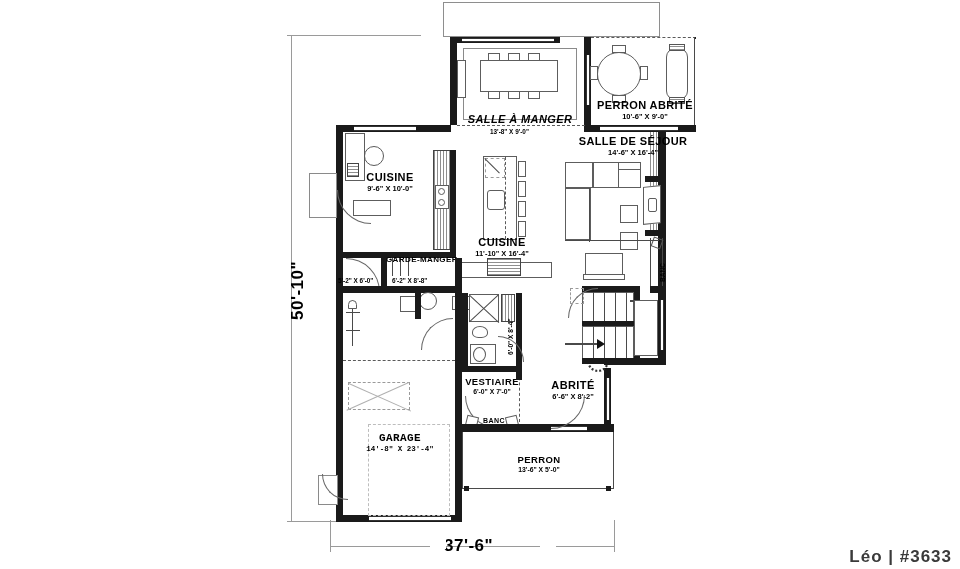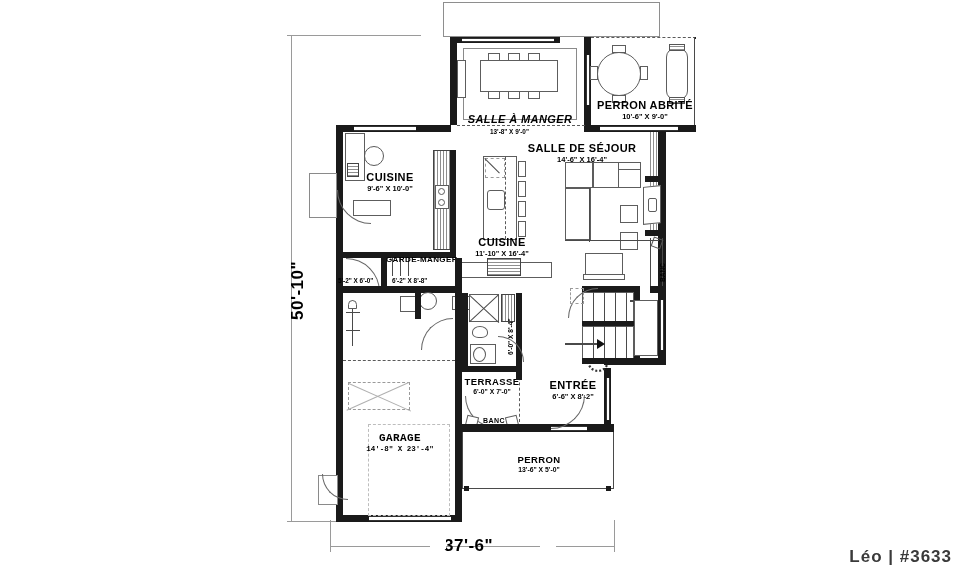--- a/index.html
+++ b/index.html
@@ -201,21 +201,21 @@
     <div class="box" style="left:640px; top:66px; width:8px; height:14px;"></div>
     <div class="box" style="left:666px; top:48px; width:22px; height:52px; border-radius:9px;"></div>
     <div class="stripeh" style="left:669px; top:44px; width:16px; height:7px; border:1px solid #555;"></div>
     <div class="stripeh" style="left:669px; top:97px; width:16px; height:7px; border:1px solid #555;"></div>
   </div>
   <div class="rlabel s13" style="left:595px; top:100px; width:100px;text-align:center;">
     <span class="nm">PERRON ABRITÉ</span>
     <span class="dim">10'-6" X 9'-0"</span>
   </div>
 
-  <div class="rlabel s13" style="left:527px; top:136px; width:110px;margin-top:7px;">
+  <div class="rlabel s13" style="left:578px; top:136px; width:110px;">
     <span class="nm">SALLE DE SÉJOUR</span>
     <span class="dim">14'-6" X 16'-4"</span>
   </div>
   <div>
     <div class="box" style="left:565px; top:162px; width:76px; height:26px;"></div>
     <div class="box" style="left:565px; top:162px; width:76px; height:8px;"></div>
     <div class="box" style="left:565px; top:162px; width:28px; height:26px;"></div>
     <div class="box" style="left:593px; top:162px; width:26px; height:26px;"></div>
     <div class="box" style="left:565px; top:188px; width:26px; height:52px;"></div>
     <div class="thinline" style="left:565px;top:240px;width:26px;height:1px;"></div>
@@ -307,37 +307,37 @@
   <div class="stripev" style="left:501px; top:294px; width:14px; height:28px; border:1px solid #444;"></div>
   <div class="box" style="left:472px; top:326px; width:16px; height:12px; border-radius:50% 50% 40% 40%;"></div>
   <div class="box" style="left:470px; top:344px; width:26px; height:20px;"></div>
   <div class="doorarc" style="left:473px; top:347px; width:13px; height:15px; border-radius:50%;"></div>
   <div class="vlabel" style="left:507px; top:355px;">6'-0" X 8'-4"</div>
   <div class="doorarc" style="left:498px; top:336px; width:26px; height:26px; border-color:#666;
               border-radius:0 100% 0 0; border-bottom:none; border-left:none;"></div>
 
   <div class="wall" style="left:462px; top:366px; width:60px; height:6px;"></div>
   <div class="rlabel s11" style="left:460px; top:377px; width:64px;">
-    <span class="nm">TERRASSE</span>
+    <span class="nm">VESTIAIRE</span>
     <span class="dim">6'-0" X 7'-0"</span>
   </div>
   <div class="doorarc" style="left:465px; top:396px; width:32px; height:32px; border-color:#666;
               border-radius:0 0 0 100%; border-top:none; border-right:none;"></div>
   <div class="dashv" style="left:519px; top:372px; height:50px;"></div>
   <div class="wall" style="left:516px; top:366px; width:6px; height:14px;"></div>
 
   <div class="wall" style="left:462px; top:424px; width:60px; height:7px;"></div>
   <div class="box" style="left:466px; top:416px; width:12px; height:11px; transform:rotate(14deg);"></div>
   <div class="box" style="left:506px; top:416px; width:12px; height:11px; transform:rotate(-14deg);"></div>
   <div class="rlabel" style="left:479px; top:417px; width:30px; font-size:7px; font-weight:bold;">
     <span class="nm" style="font-size:7px;">BANC</span>
   </div>
 
   <div class="rlabel s13" style="left:532px; top:380px; width:82px;">
-    <span class="nm">ENTRÉE</span>
+    <span class="nm">ABRITÉ</span>
     <span class="dim">6'-6" X 8'-2"</span>
   </div>
   <div class="wall" style="left:604px; top:368px; width:7px; height:62px;"></div>
   <div class="winv" style="left:606px; top:378px; width:4px; height:42px;"></div>
   <div class="wall" style="left:462px; top:424px; width:152px; height:8px;"></div>
   <div class="winh" style="left:551px; top:426px; width:36px; height:5px;"></div>
   <div class="doorarc" style="left:551px; top:395px; width:34px; height:34px; border-color:#666;
               border-radius:0 0 100% 0; border-top:none; border-left:none;"></div>
   <div class="doorarc" style="left:587px; top:350px; width:22px; height:22px; border-radius:50%;
               border-style:dotted; border-color:#333; border-width:2px;"></div>

